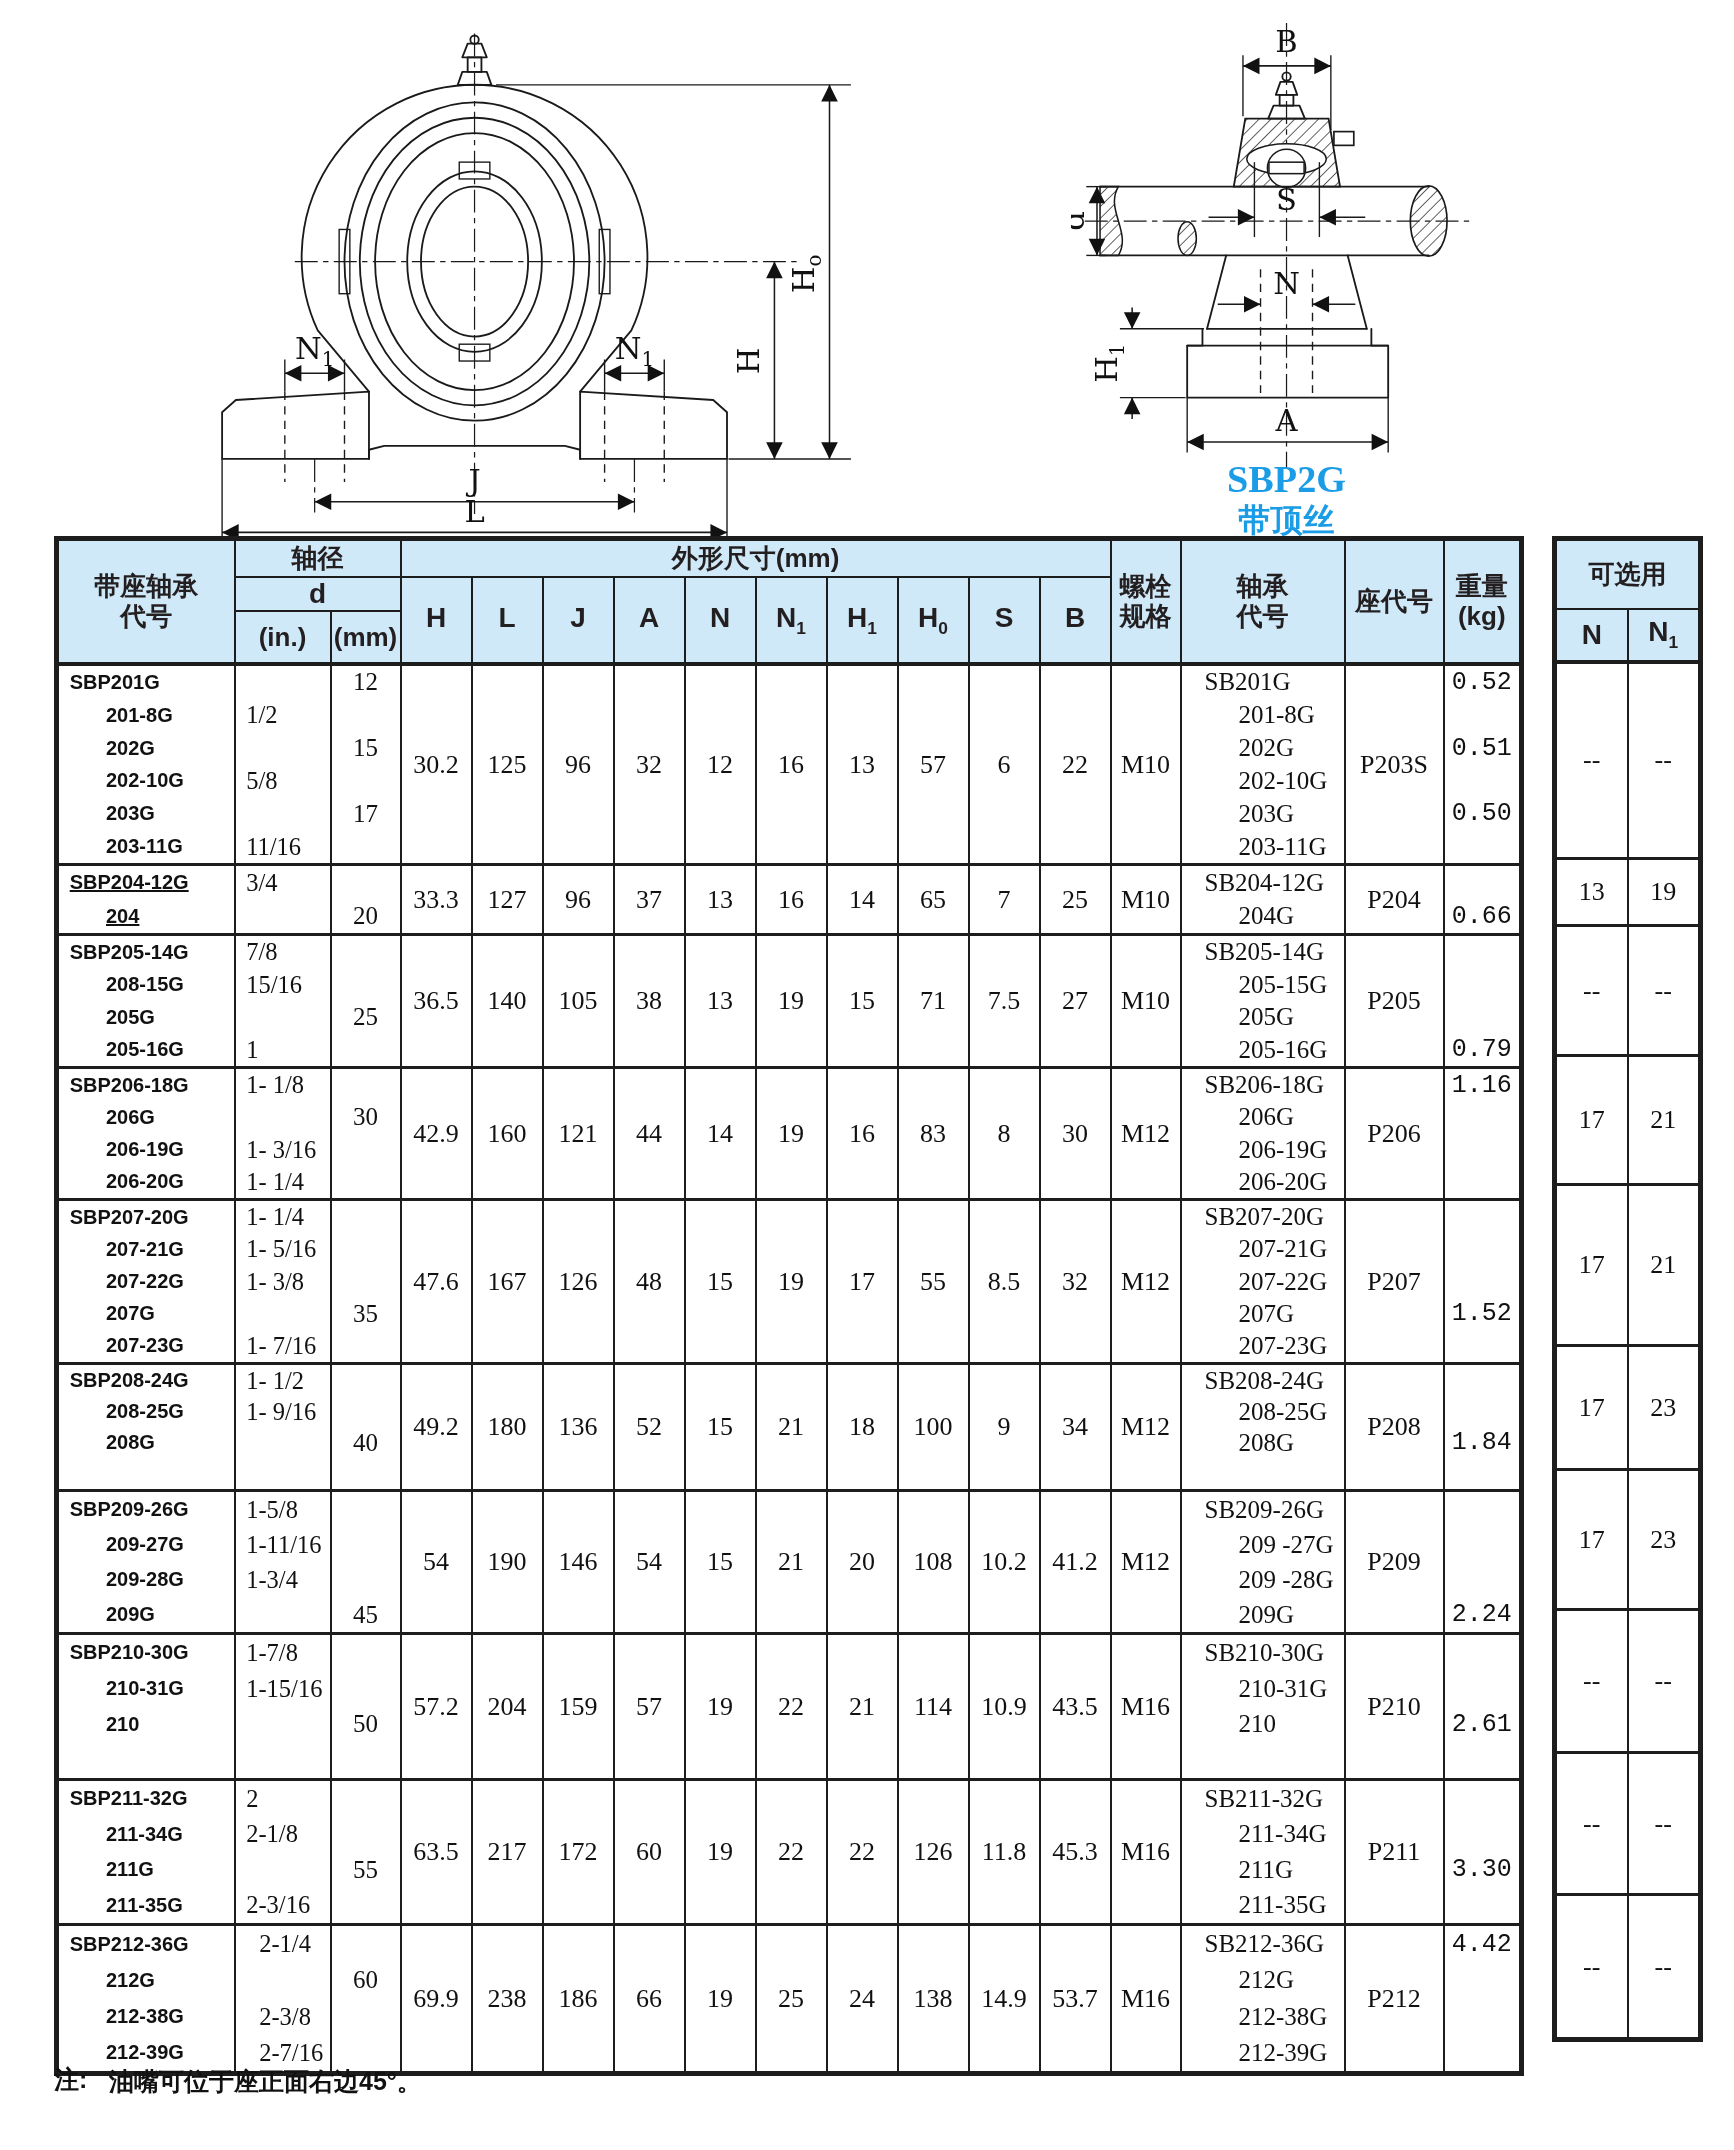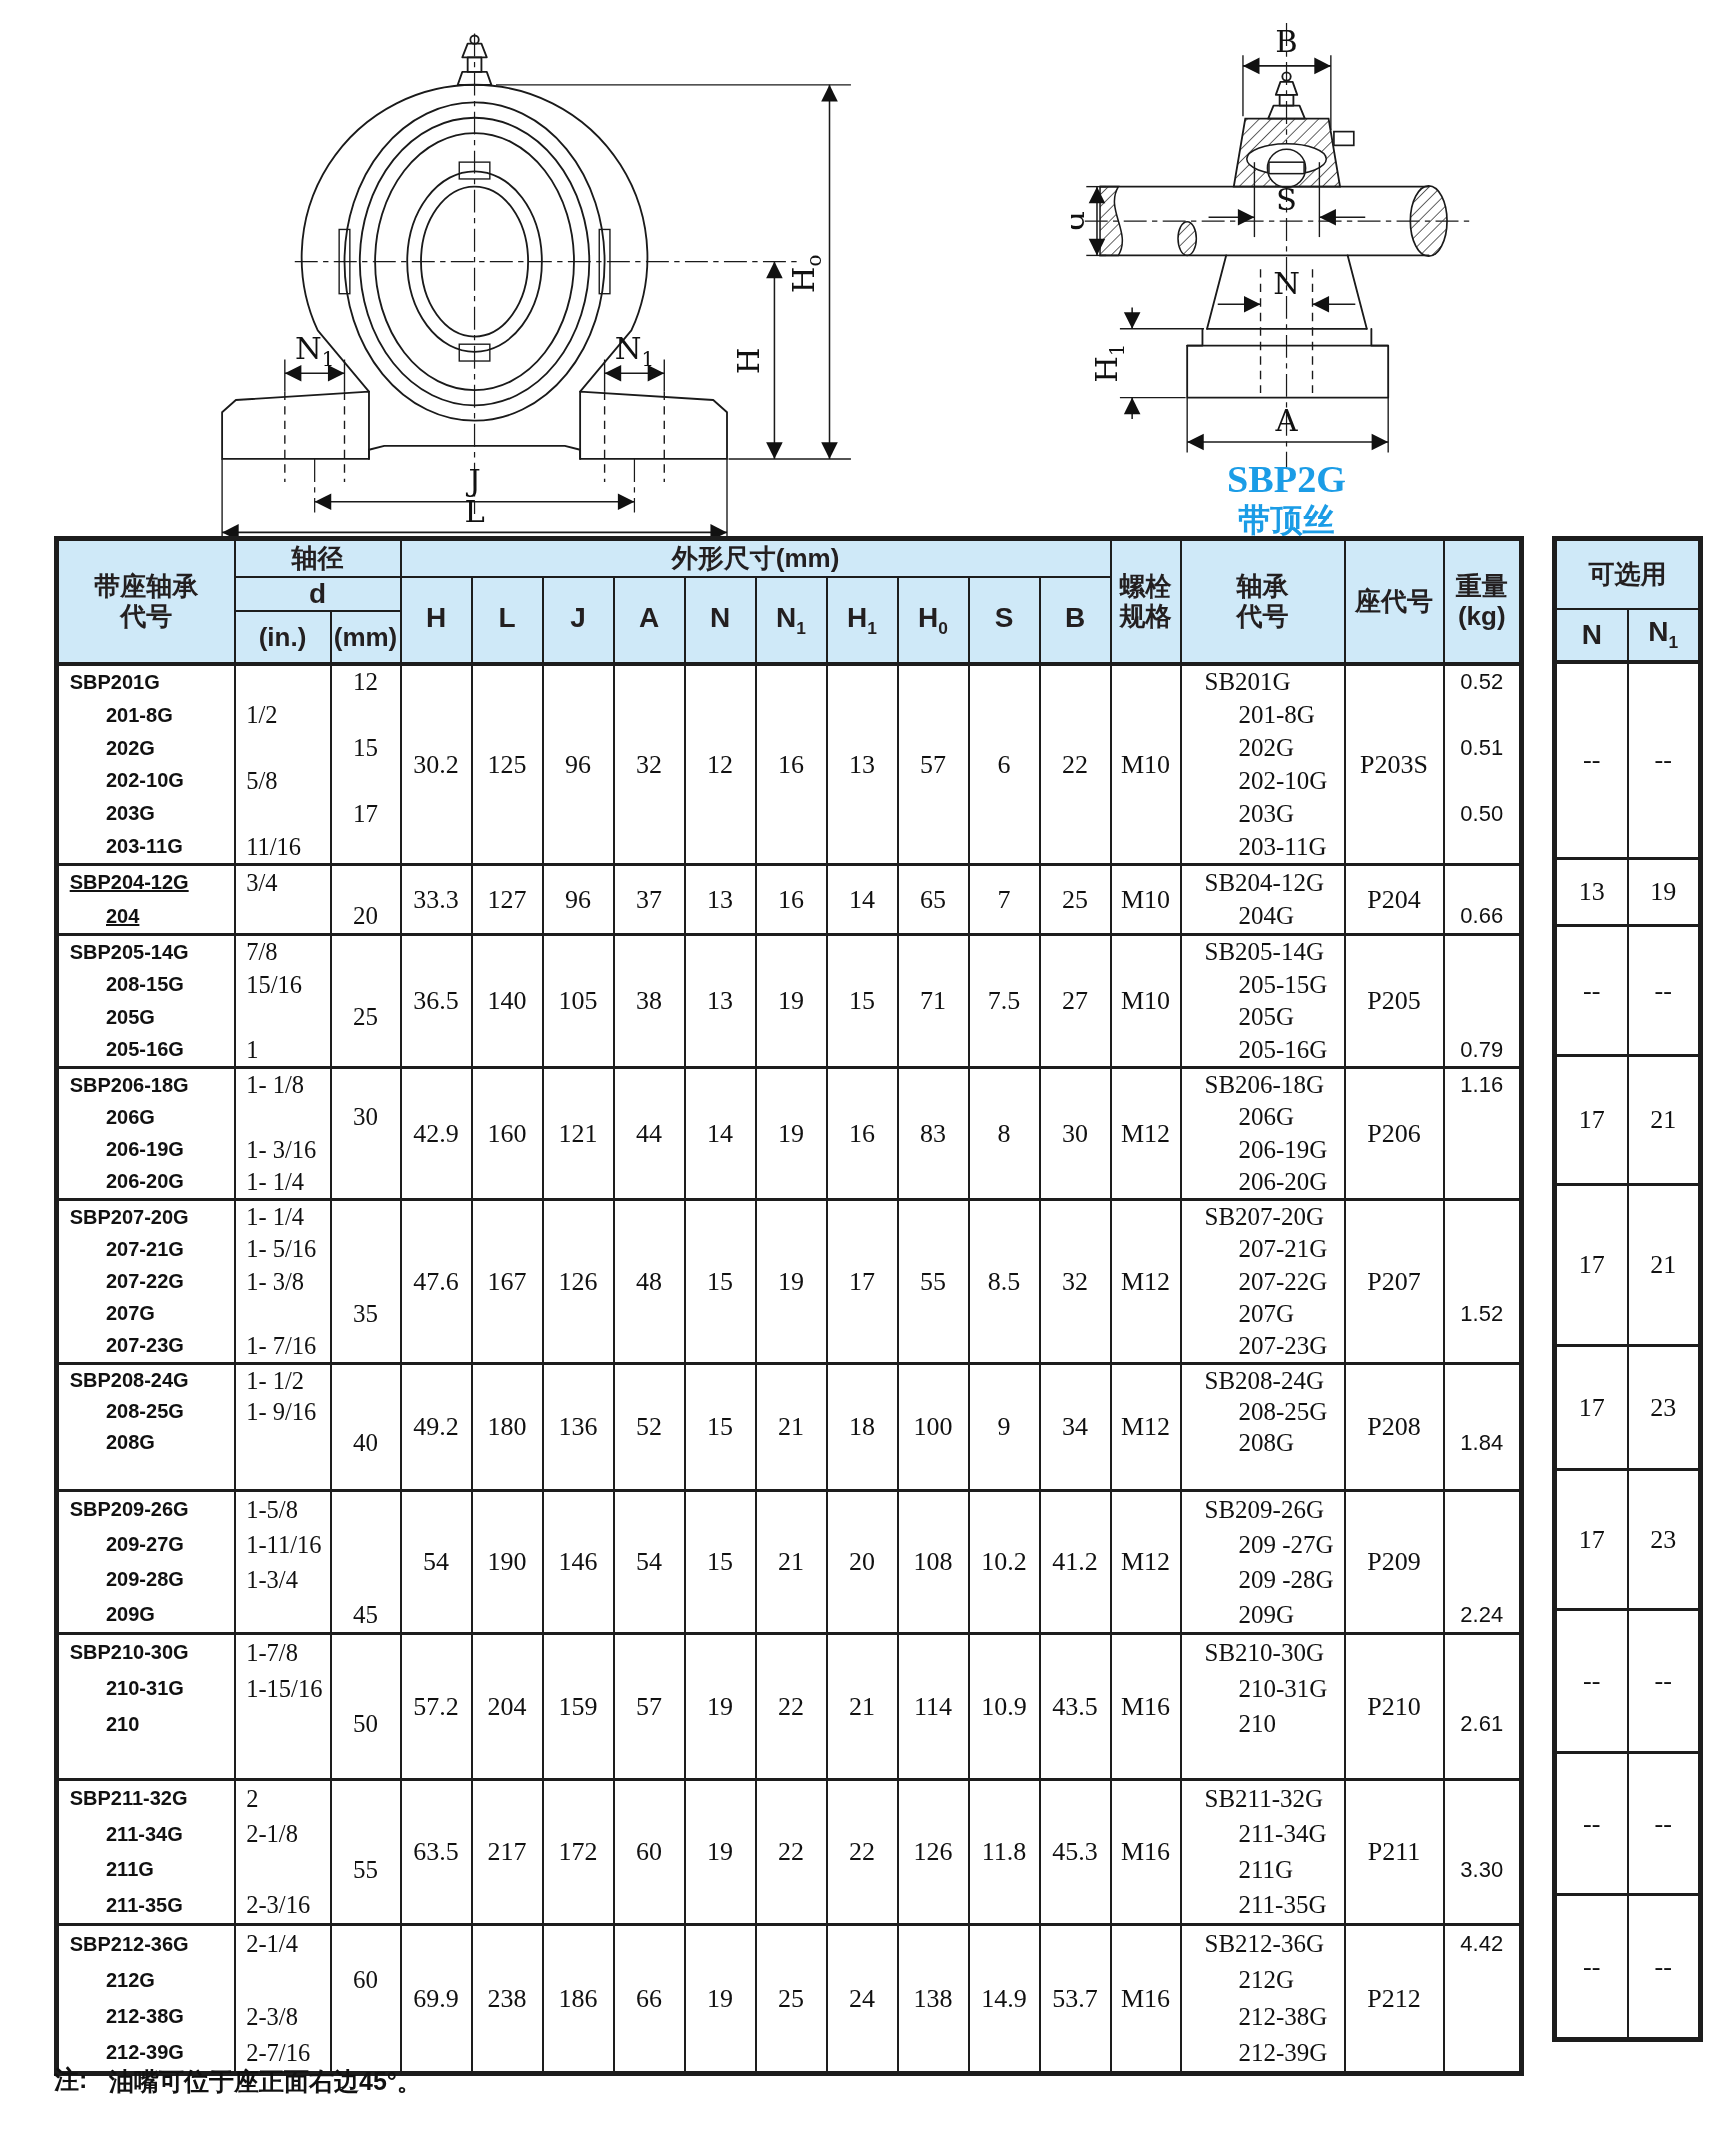--- a/index.html
+++ b/index.html
@@ -18,21 +18,21 @@
   .mtable tbody td{border-top-width:3.1px;vertical-align:middle;background:#fff;}
 
   td.num{text-align:center;font-family:"Liberation Serif",serif;font-size:26px;}
   .stack{display:flex;flex-direction:column;height:100%;width:100%;}
   .stack>div{flex:1;display:flex;align-items:center;white-space:nowrap;}
   .code-stack>div{justify-content:flex-start;padding-left:10.7px;
       font-family:"Liberation Sans",sans-serif;font-weight:bold;font-size:20px;}
   .code-stack>div:not(:first-child){padding-left:47px;}
   .in-stack>div{justify-content:flex-start;padding-left:10.7px;font-family:"Liberation Serif",serif;font-size:24.5px;}
   .mm-stack>div{justify-content:center;font-family:"Liberation Serif",serif;font-size:25px;}
-  .weight-stack>div{justify-content:center;font-family:Liberation Sans, sans-serif;font-size:22px;}
+  .weight-stack>div{justify-content:center;font-family:Liberation Mono, monospace;font-size:25px;}
   .bearing-stack>div{justify-content:flex-start;padding-left:23px;
       font-family:"Liberation Serif",serif;font-size:25px;}
   .bearing-stack>div:not(:first-child){padding-left:57px;}
 
   
   svg .ln{fill:none;stroke:#1a1a1a;stroke-width:2.4;stroke-linejoin:round;stroke-linecap:round;}
   svg .thin{fill:none;stroke:#1a1a1a;stroke-width:1.8;}
   svg .cl{fill:none;stroke:#1a1a1a;stroke-width:1.6;stroke-dasharray:30 7 7 7;}
   svg .dsh{fill:none;stroke:#1a1a1a;stroke-width:1.8;stroke-dasharray:11 8;}
   svg .dim{fill:none;stroke:#1a1a1a;stroke-width:2;}
@@ -752,21 +752,21 @@
         </tr>
         <tr style="height: 145px;">
           <td style="height: 145px;">
             <div class="stack code-stack">
               <div>SBP212-36G</div>
               <div>212G</div>
               <div>212-38G</div>
               <div>212-39G</div>
             </div>
           </td>
-          <td style="height: 145px;">
+          <td style="height: 145px; padding-left: 13px;">
             <div class="stack in-stack">
               <div>2-1/4</div>
               <div></div>
               <div>2-3/8</div>
               <div>2-7/16</div>
             </div>
           </td>
           <td style="height: 145px;">
             <div class="stack mm-stack">
               <div></div>

